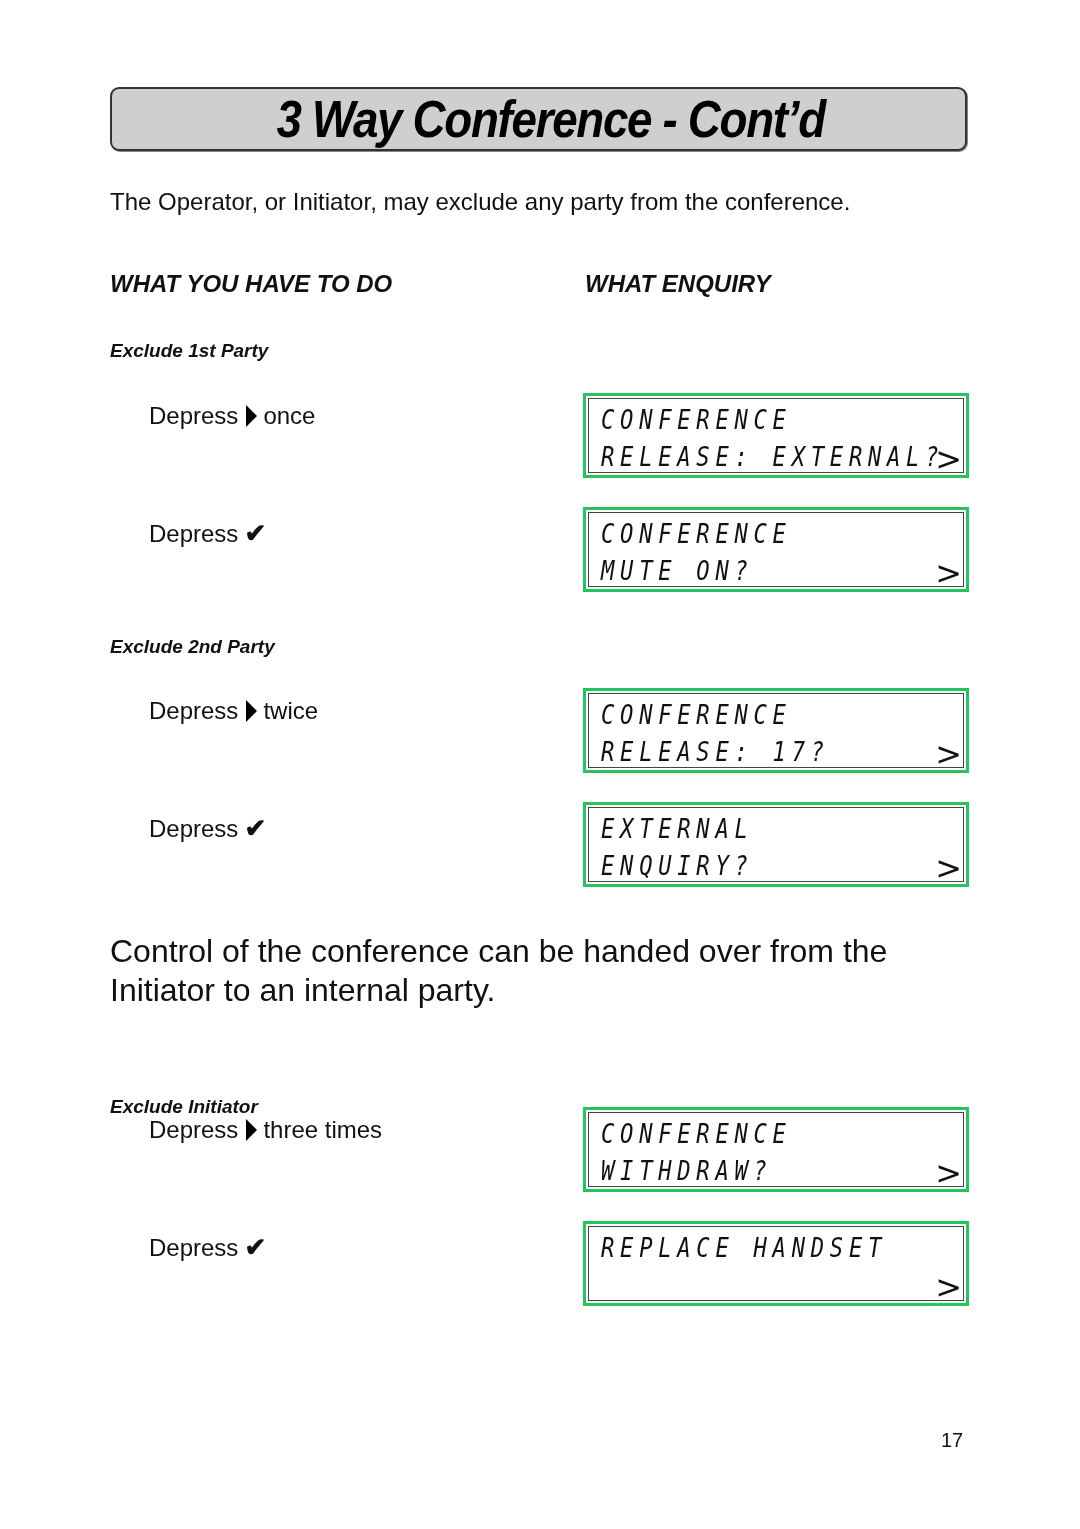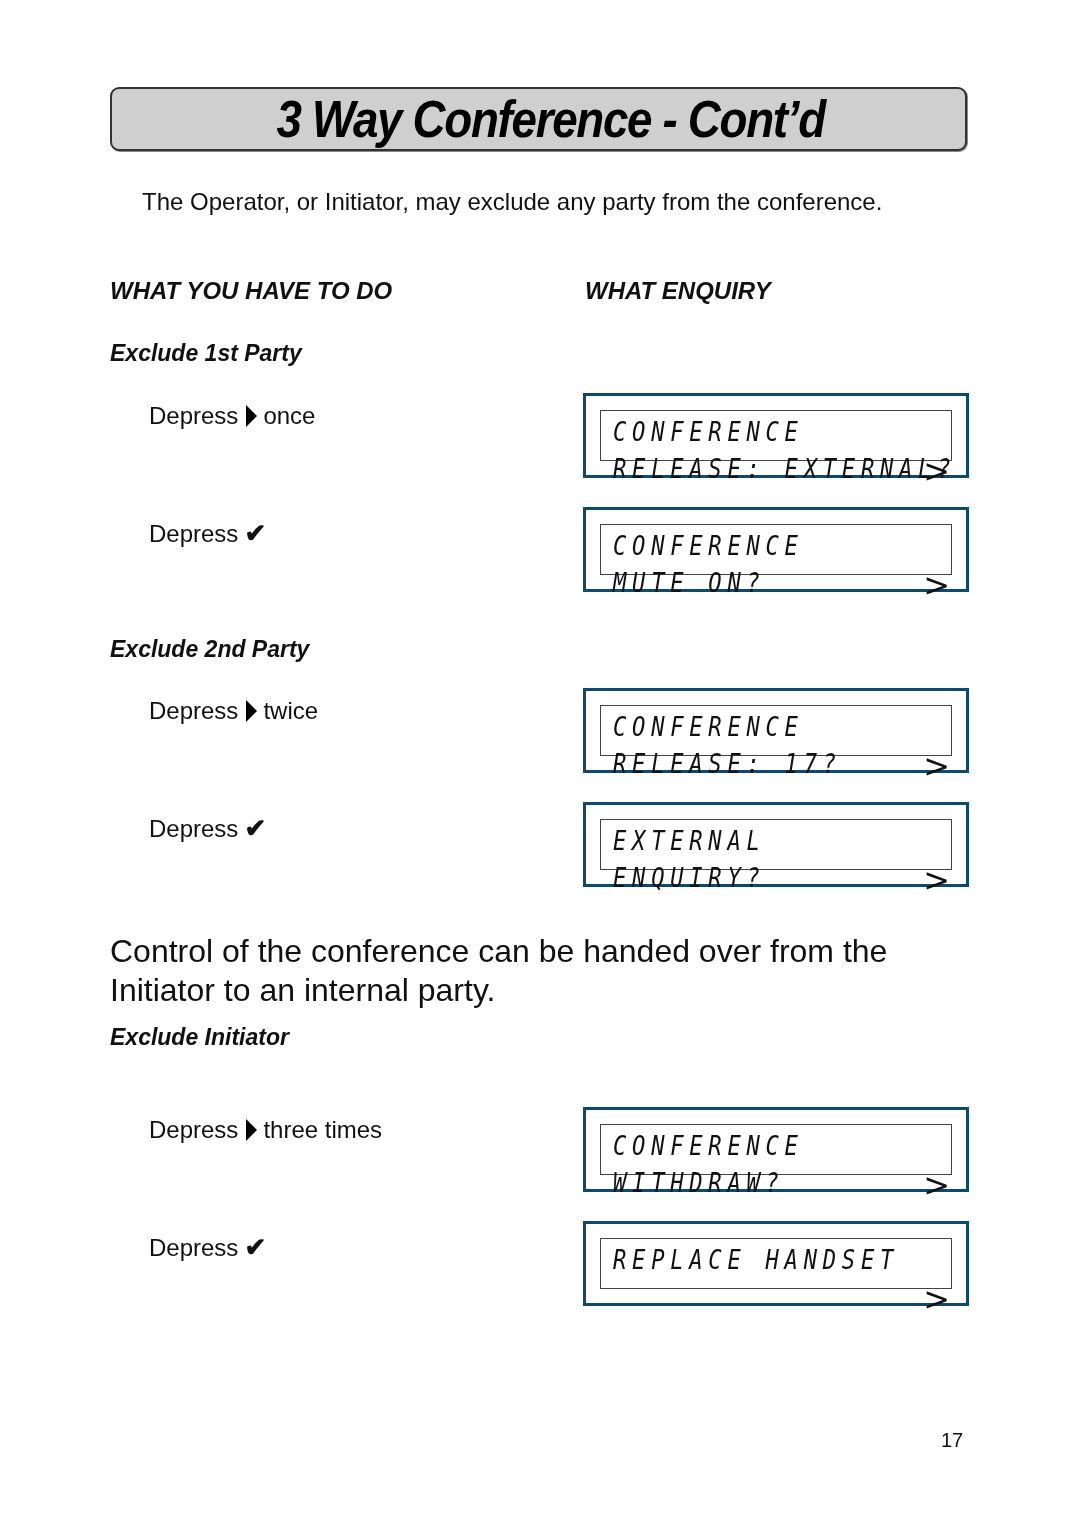--- a/index.html
+++ b/index.html
@@ -7,29 +7,29 @@
   .title-bar {
     position: absolute; left: 110px; top: 87px; width: 857px; height: 64px;
     background: #cfcfcf; border: 2px solid #333; border-radius: 9px; box-sizing: border-box;
     box-shadow: 1px 1px 0 #888;
     display: flex; align-items: center; justify-content: center; padding-left: 24px;
   }
   .title-bar h1 {
     margin: 0; font-size: 52px; font-weight: bold; font-style: italic; letter-spacing: -1.5px;
     transform: scaleX(0.88); color: #000;
   }
-  .intro { position: absolute; left: 110px; top: 188px; font-size: 24px; margin-left: 32px; }
-  .col-head { position: absolute; top: 277px; font-size: 24px; font-weight: bold; font-style: italic; }
-  .section { position: absolute; left: 110px; font-size: 23px; font-weight: bold; font-style: italic; }
+  .intro { position: absolute; left: 110px; top: 188px; font-size: 24px; }
+  .col-head { position: absolute; top: 270px; font-size: 24px; font-weight: bold; font-style: italic; }
+  .section { position: absolute; left: 110px; font-size: 19px; font-weight: bold; font-style: italic; }
   .step { position: absolute; left: 110px; font-size: 24px; display: flex; align-items: center; margin-left: 39px; }
   .tri { display: inline-block; width: 0; height: 0; border-top: 11px solid transparent; border-bottom: 11px solid transparent; border-left: 11px solid #000; margin: 0 6px 0 8px; }
   .check { margin-left: 6px; font-size: 26px; font-weight: bold; }
   .lcd {
     position: absolute; left: 583px; width: 386px; height: 85px; box-sizing: border-box;
-    border: 3px solid #0c4a6e; padding: 14px;
+    border: 3px solid #22c55e; padding: 2px;
   }
   .lcd-inner {
     width: 100%; height: 100%; box-sizing: border-box; border: 1px solid #444;
     position: relative; font-family: "DejaVu Sans Mono", monospace; font-style: italic;
   }
   .lcd-line { position: absolute; left: 12px; font-size: 27px; letter-spacing: 7px; transform: scaleX(0.82); transform-origin: left; color: #111; white-space: pre; }
   .lcd-line.l1 { top: 5px; }
   .lcd-line.l2 { top: 42px; }
   .lcd-arrow { position: absolute; right: 1px; top: 41px; font-size: 32px; font-family: "DejaVu Sans", sans-serif; }
   .para { position: absolute; left: 110px; top: 932px; width: 862px; font-size: 32px; line-height: 39px; }
@@ -96,21 +96,21 @@
 <div class="lcd" style="top:802px">
   <div class="lcd-inner">
     <div class="lcd-line l1">EXTERNAL</div>
     <div class="lcd-line l2">ENQUIRY?</div>
     <div class="lcd-arrow">&gt;</div>
   </div>
 </div>
 
 <div class="para">Control of the conference can be handed over from the Initiator to an internal party.</div>
 
-<div class="section" style="top:1024px">Exclude Initiator</div>
+<div class="section" style="top:1096px">Exclude Initiator</div>
 
 <div class="step" style="top:1116px">
   <span>Depress</span>
   <span class="tri"></span>
   <span>three times</span>
 </div>
 <div class="lcd" style="top:1107px">
   <div class="lcd-inner">
     <div class="lcd-line l1">CONFERENCE</div>
     <div class="lcd-line l2">WITHDRAW?</div>

